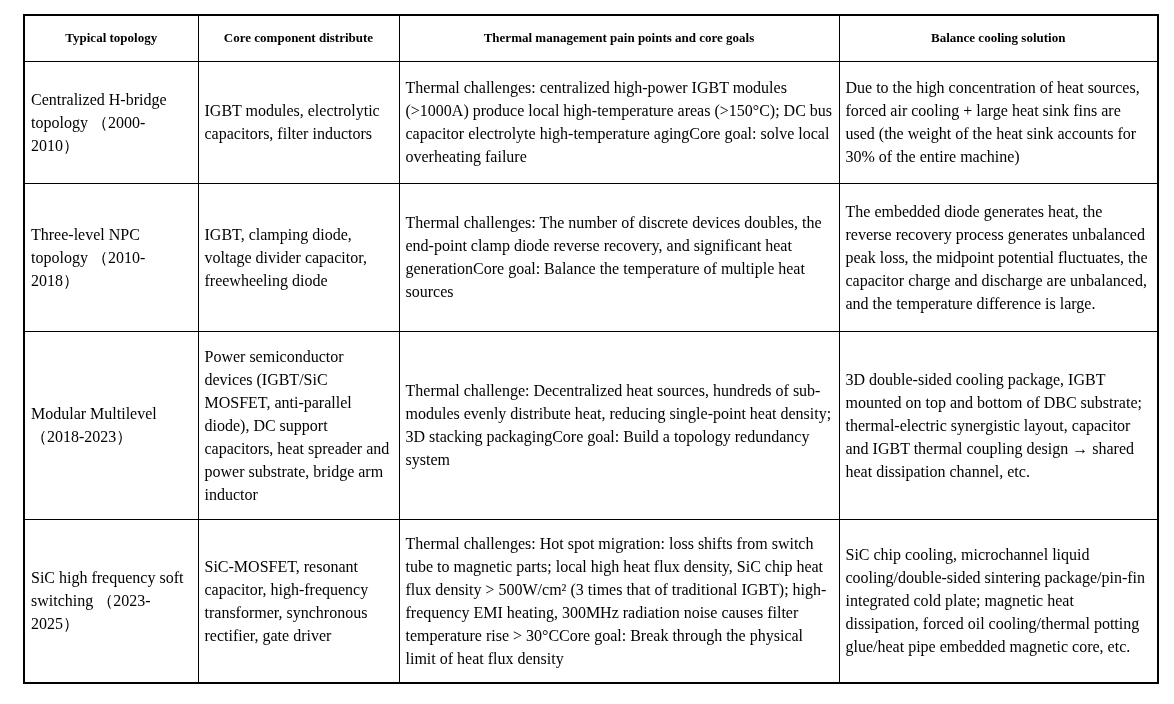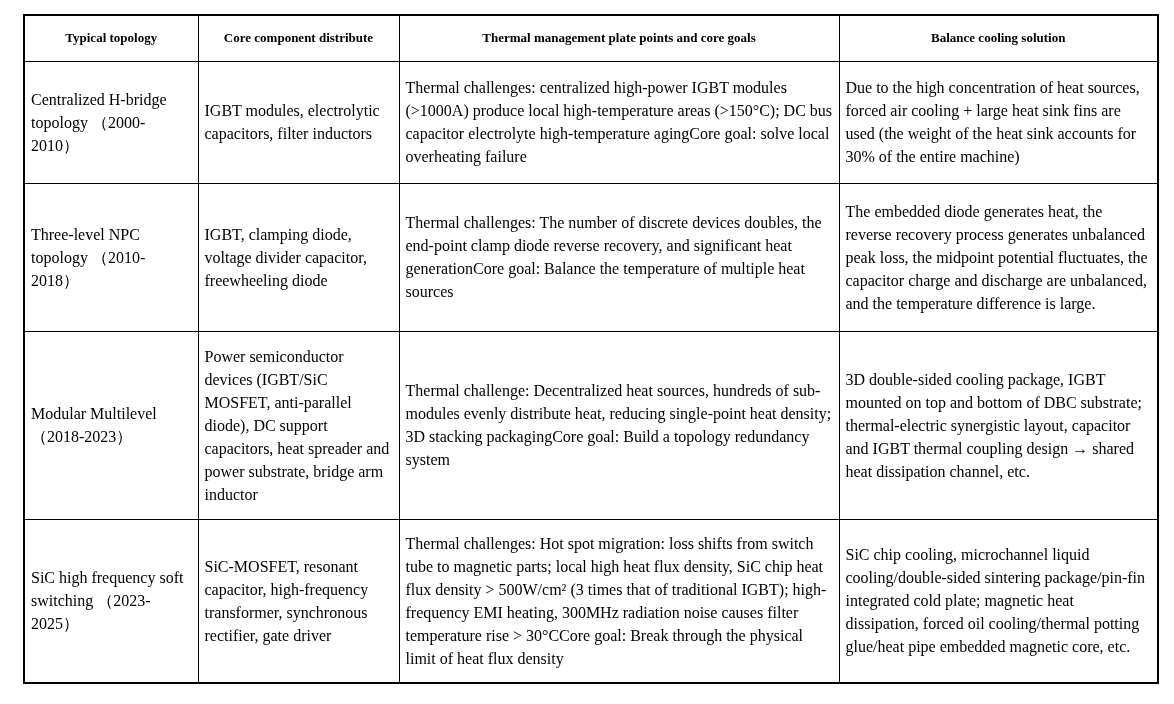--- a/index.html
+++ b/index.html
@@ -62,21 +62,21 @@
     <colgroup>
       <col style="width:174px">
       <col style="width:201px">
       <col style="width:440px">
       <col style="width:319px">
     </colgroup>
     <thead>
       <tr class="header-row">
         <th>Typical topology</th>
         <th>Core component distribute</th>
-        <th>Thermal management plate points and core goals</th>
+        <th>Thermal management pain points and core goals</th>
         <th>Balance cooling solution</th>
       </tr>
     </thead>
     <tbody>
       <tr class="row-0">
         <td>Centralized H-bridge topology （2000-2010）</td>
         <td>IGBT modules, electrolytic capacitors, filter inductors</td>
         <td>Thermal challenges: centralized high-power IGBT modules (&gt;1000A) produce local high-temperature areas (&gt;150°C); DC bus capacitor electrolyte high-temperature agingCore goal: solve local overheating failure</td>
         <td>Due to the high concentration of heat sources, forced air cooling + large heat sink fins are used (the weight of the heat sink accounts for 30% of the entire machine)</td>
       </tr>

